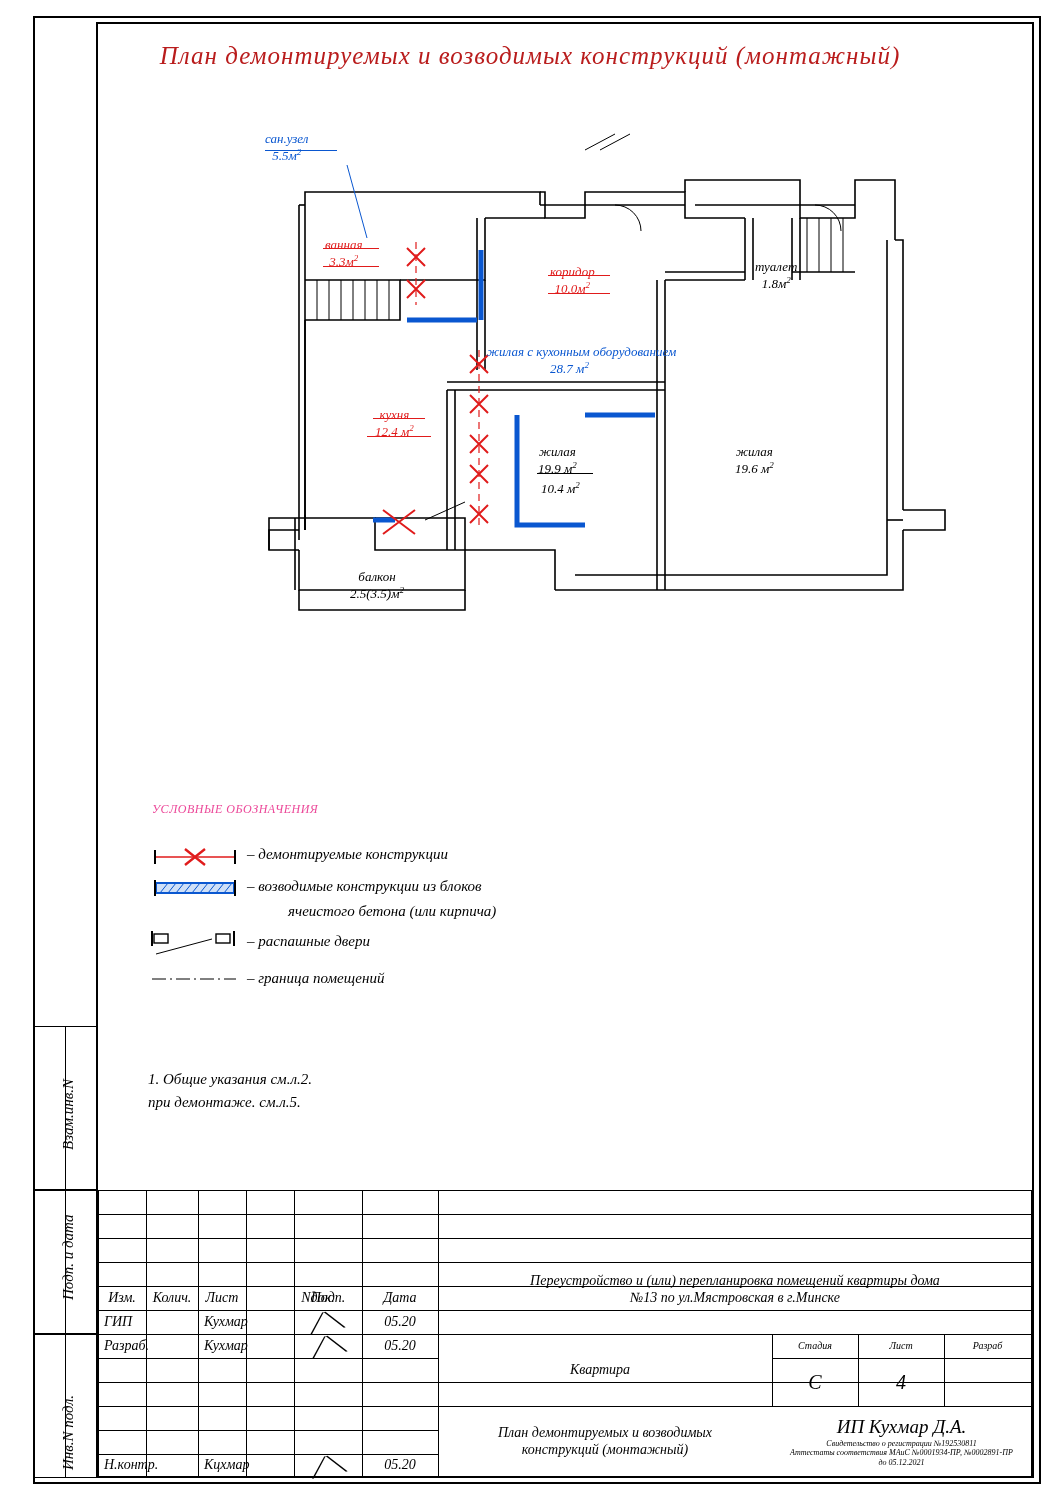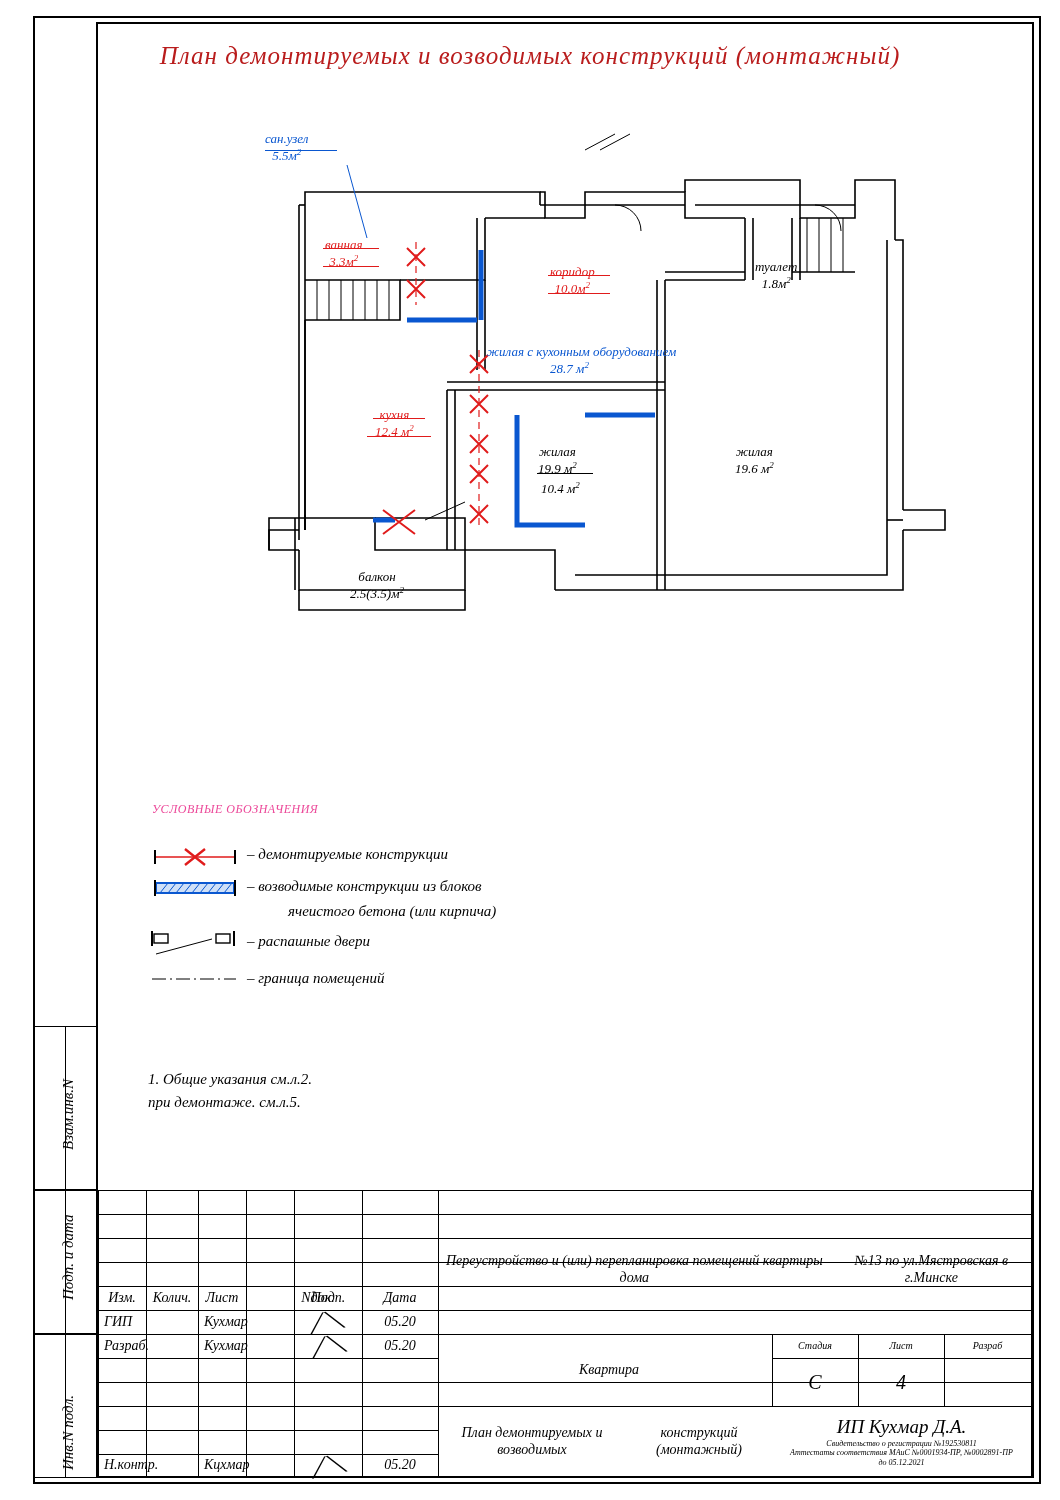--- a/index.html
+++ b/index.html
@@ -341,35 +341,35 @@
     <div class="sig" style="left:212px;top:142px;">⟋⟍</div>
 
     <div class="cell left" style="left:0;top:168px;width:48px;height:24px;"></div>
     <div class="cell left" style="left:0;top:192px;width:48px;height:24px;"></div>
 
     <div class="cell left" style="left:0;top:264px;width:48px;height:23px;">Н.контр.</div>
     <div class="cell left" style="left:100px;top:264px;width:96px;height:23px;">Кцхмар</div>
     <div class="cell" style="left:264px;top:264px;width:76px;height:23px;">05.20</div>
     <div class="sig" style="left:212px;top:262px;">⟋⟍</div>
 
-    <div class="cell" style="left:340px;top:32px;width:594px;height:96px;flex-direction:row;font-style:italic;">
+    <div class="cell" style="left:340px;top:52px;width:594px;height:96px;flex-direction:column;font-style:italic;">
       <div>Переустройство и (или) перепланировка помещений квартиры дома</div>
       <div>№13  по ул.Мястровская в г.Минске</div>
     </div>
 
-    <div class="cell" style="left:344px;top:144px;width:334px;height:72px;">Квартира</div>
+    <div class="cell" style="left:335px;top:144px;width:334px;height:72px;">Квартира</div>
 
     <div class="cell small" style="left:674px;top:144px;width:86px;height:24px;">Стадия</div>
     <div class="cell small" style="left:760px;top:144px;width:86px;height:24px;">Лист</div>
     <div class="cell small" style="left:846px;top:144px;width:87px;height:24px;">Разраб</div>
     <div class="cell big" style="left:674px;top:168px;width:86px;height:48px;">С</div>
     <div class="cell big" style="left:760px;top:168px;width:86px;height:48px;">4</div>
     <div class="cell big" style="left:846px;top:168px;width:87px;height:48px;"></div>
 
-    <div class="cell" style="left:340px;top:216px;width:334px;height:71px;justify-content:space-between;">
+    <div class="cell" style="left:340px;top:216px;width:334px;height:71px;flex-direction:column;">
       <div>План демонтируемых и возводимых</div>
       <div>конструкций (монтажный)</div>
     </div>
 
     <div class="cell" style="left:674px;top:216px;width:259px;height:71px;flex-direction:column;">
       <div style="font-size:19px;">ИП Кухмар Д.А.</div>
       <div class="cell tiny" style="position:relative;left:0;top:0;width:auto;height:auto;">Свидетельство о регистрации №192530811</div>
       <div class="cell tiny" style="position:relative;left:0;top:0;width:auto;height:auto;">Аттестаты соответствия МАиС  №0001934-ПР, №0002891-ПР</div>
       <div class="cell tiny" style="position:relative;left:0;top:0;width:auto;height:auto;">до 05.12.2021</div>
     </div>

